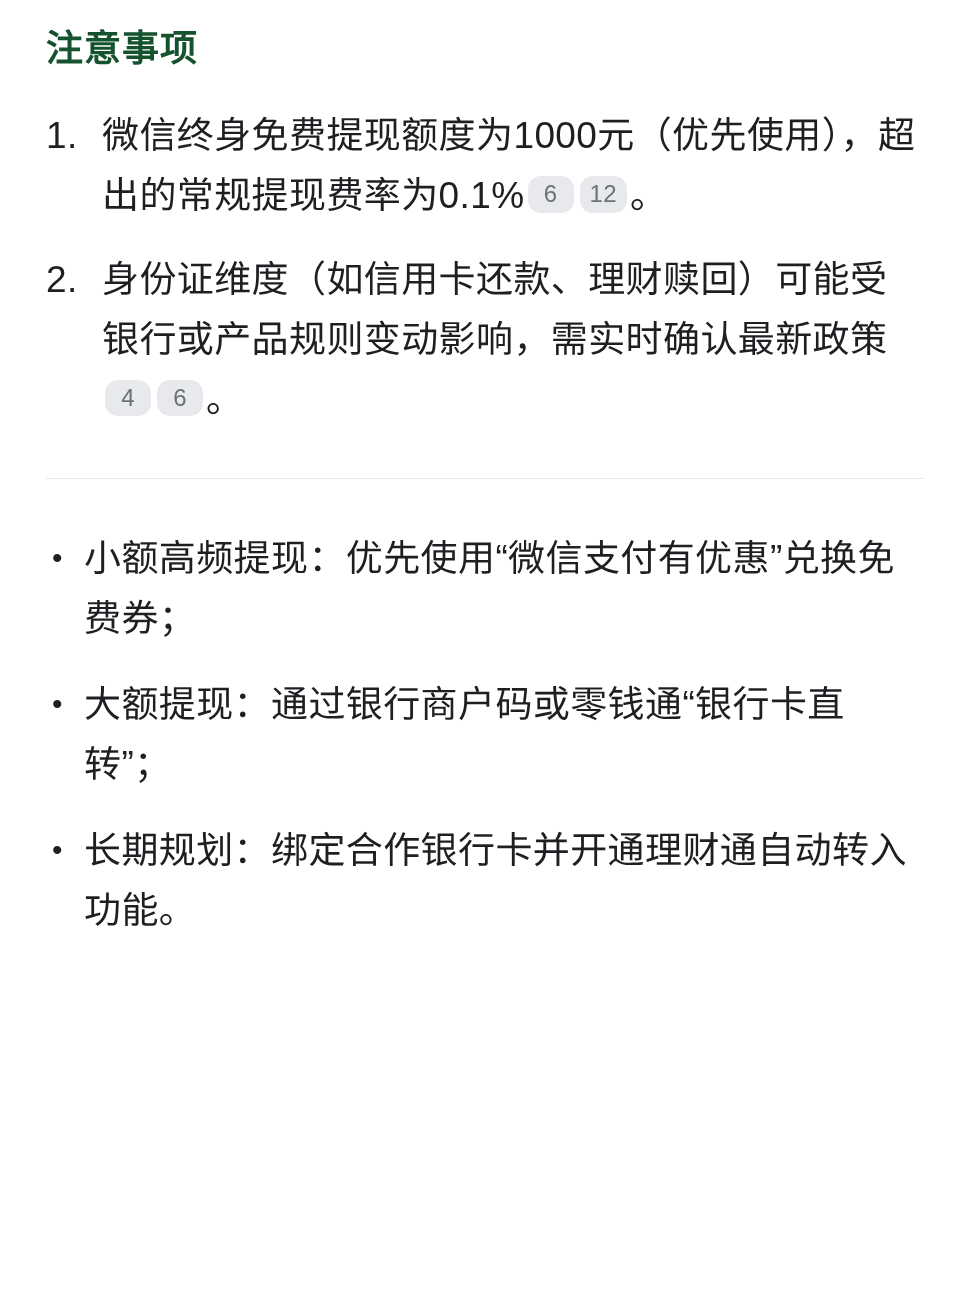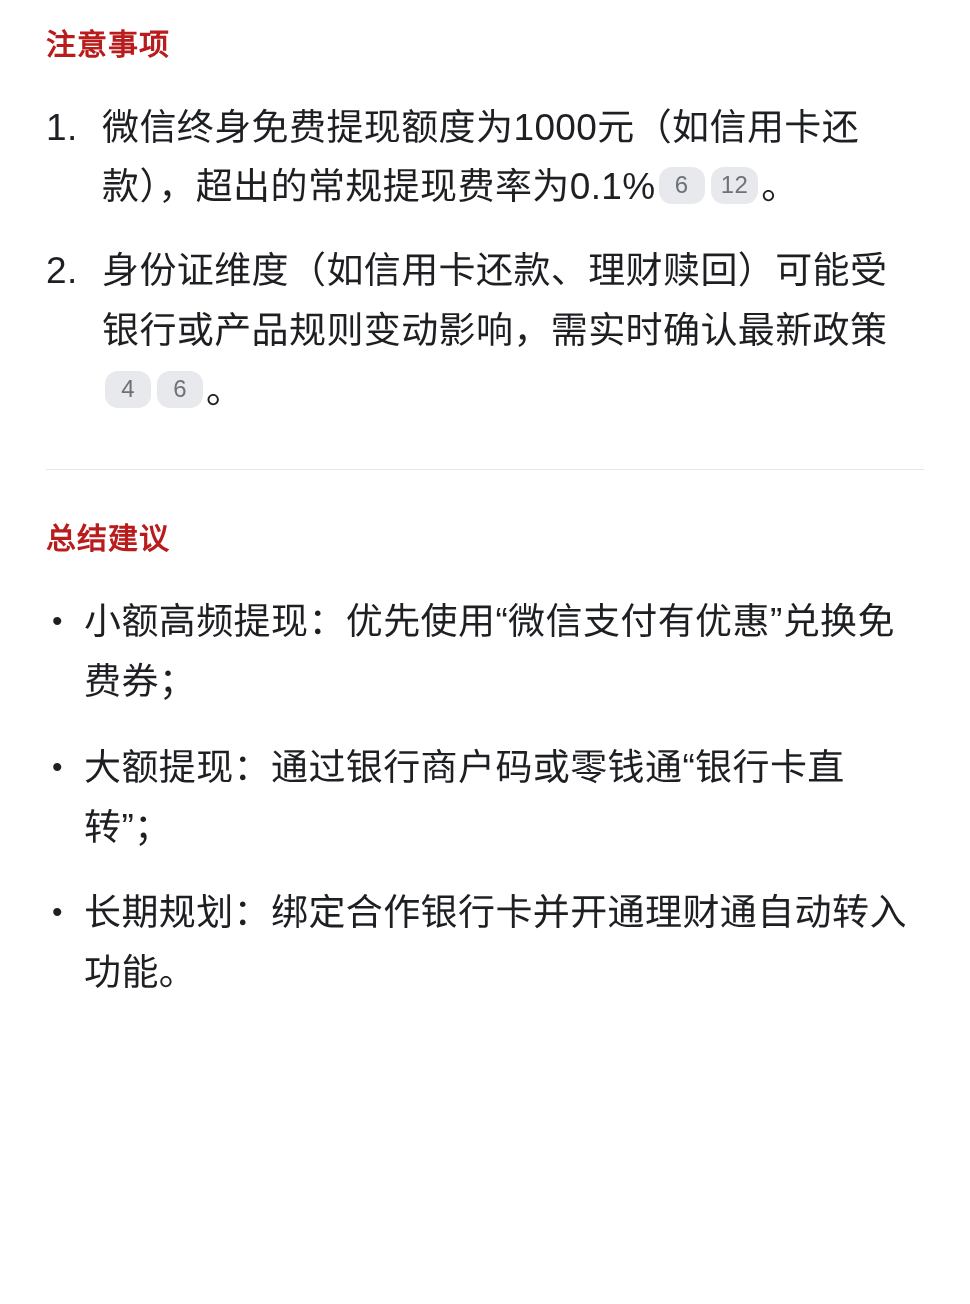--- a/index.html
+++ b/index.html
@@ -15,26 +15,26 @@
     -webkit-font-smoothing: antialiased;
   }
   .page {
     width: 970px;
     min-height: 1304px;
     box-sizing: border-box;
     padding: 8px 46px 0 46px;
     overflow: hidden;
   }
   h2.section-title {
-    font-size: 30px;
+    font-size: 37px;
     font-weight: 700;
     letter-spacing: 1px;
     margin: 18px 0 34px 0;
     line-height: 1.25;
-    color: #b91c1c;
+    color: #14532d;
   }
   ol.notes {
     list-style: none;
     margin: 0;
     padding: 0;
   }
   ol.notes > li {
     position: relative;
     padding-left: 56px;
     margin-bottom: 24px;
@@ -101,30 +101,29 @@
 </style>
 </head>
 <body>
 
 <div class="page">
 
   <h2 class="section-title">注意事项</h2>
 
   <ol class="notes">
     <li>
-      <span class="num">1.</span><span>微信终身免费提现额度为1000元（如信用卡还款），超出的常规提现费率为0.1%</span><span class="cite">6</span><span class="cite">12</span><span>。</span>
+      <span class="num">1.</span><span>微信终身免费提现额度为1000元（优先使用），超出的常规提现费率为0.1%</span><span class="cite">6</span><span class="cite">12</span><span>。</span>
     </li>
     <li>
       <span class="num">2.</span><span>身份证维度（如信用卡还款、理财赎回）可能受银行或产品规则变动影响，需实时确认最新政策</span><span class="cite">4</span><span class="cite">6</span><span>。</span>
     </li>
   </ol>
 
   <hr class="divider">
 
-  <h2 class="section-title">总结建议</h2>
 
   <ul class="summary">
     <li>
       <span class="bullet">•</span><span>小额高频提现：优先使用“微信支付有优惠”兑换免费券；</span>
     </li>
     <li>
       <span class="bullet">•</span><span>大额提现：通过银行商户码或零钱通“银行卡直转”；</span>
     </li>
     <li>
       <span class="bullet">•</span><span>长期规划：绑定合作银行卡并开通理财通自动转入功能。</span>

